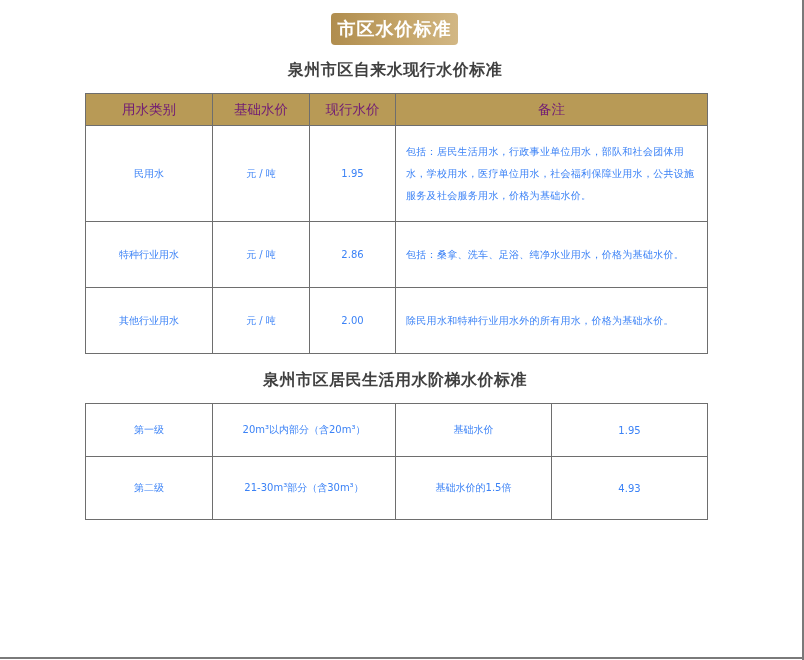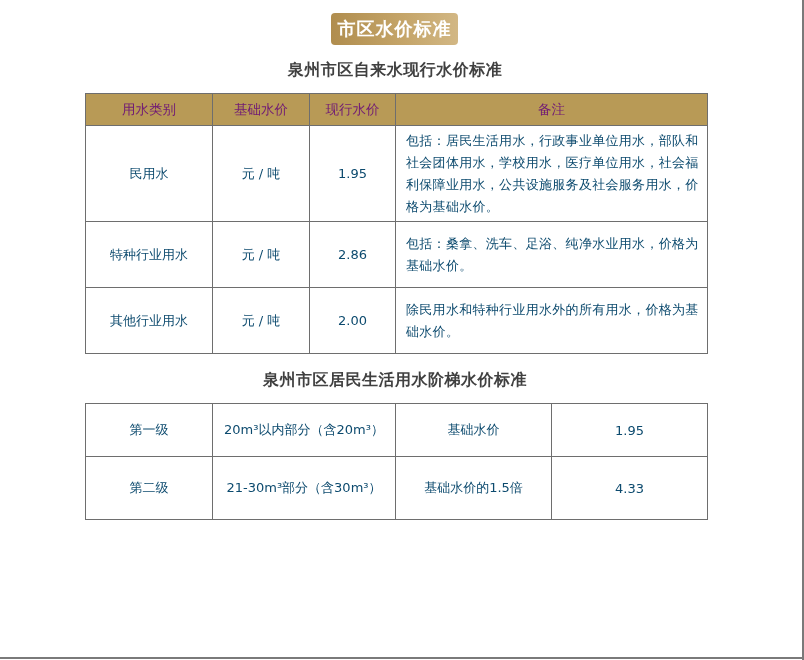--- a/index.html
+++ b/index.html
@@ -16,21 +16,21 @@
     background: linear-gradient(90deg, #b08d4e 0%, #c4a468 55%, #d2b784 100%);
     color: #ffffff; font-weight: bold; font-size: 18px; letter-spacing: 1px;
     display: flex; align-items: center; justify-content: center;
   }
   .section-title {
     position: absolute; left: 0; width: 790px; text-align: center;
     color: #404040; font-weight: bold; font-size: 16px; letter-spacing: 0.5px;
   }
   table { position: absolute; border-collapse: collapse; table-layout: fixed; }
   td, th {
-    border: 1px solid #6e6e6e; font-size: 13px; color: #0c4a6e; font-weight: normal;
+    border: 1px solid #6e6e6e; font-size: 10px; color: #3b82f6; font-weight: normal;
     text-align: center; vertical-align: middle; padding: 0;
   }
   th { background: #b89a56; color: #701a75; font-size: 13.5px; }
   td.note { text-align: left; padding: 0 8px 0 10px; line-height: 22px; letter-spacing: 0.3px; }
   .t1 { left: 85px; top: 93px; width: 622px; }
   .t2 { left: 85px; top: 403px; width: 622px; }
 </style>
 </head>
 <body>
 
@@ -89,16 +89,16 @@
   <tr style="height:53px">
     <td>第一级</td>
     <td>20m³以内部分（含20m³）</td>
     <td>基础水价</td>
     <td>1.95</td>
   </tr>
   <tr style="height:63px">
     <td>第二级</td>
     <td>21-30m³部分（含30m³）</td>
     <td>基础水价的1.5倍</td>
-    <td>4.33</td>
+    <td>4.93</td>
   </tr>
 </tbody>
   </table>
 
 </body></html>

